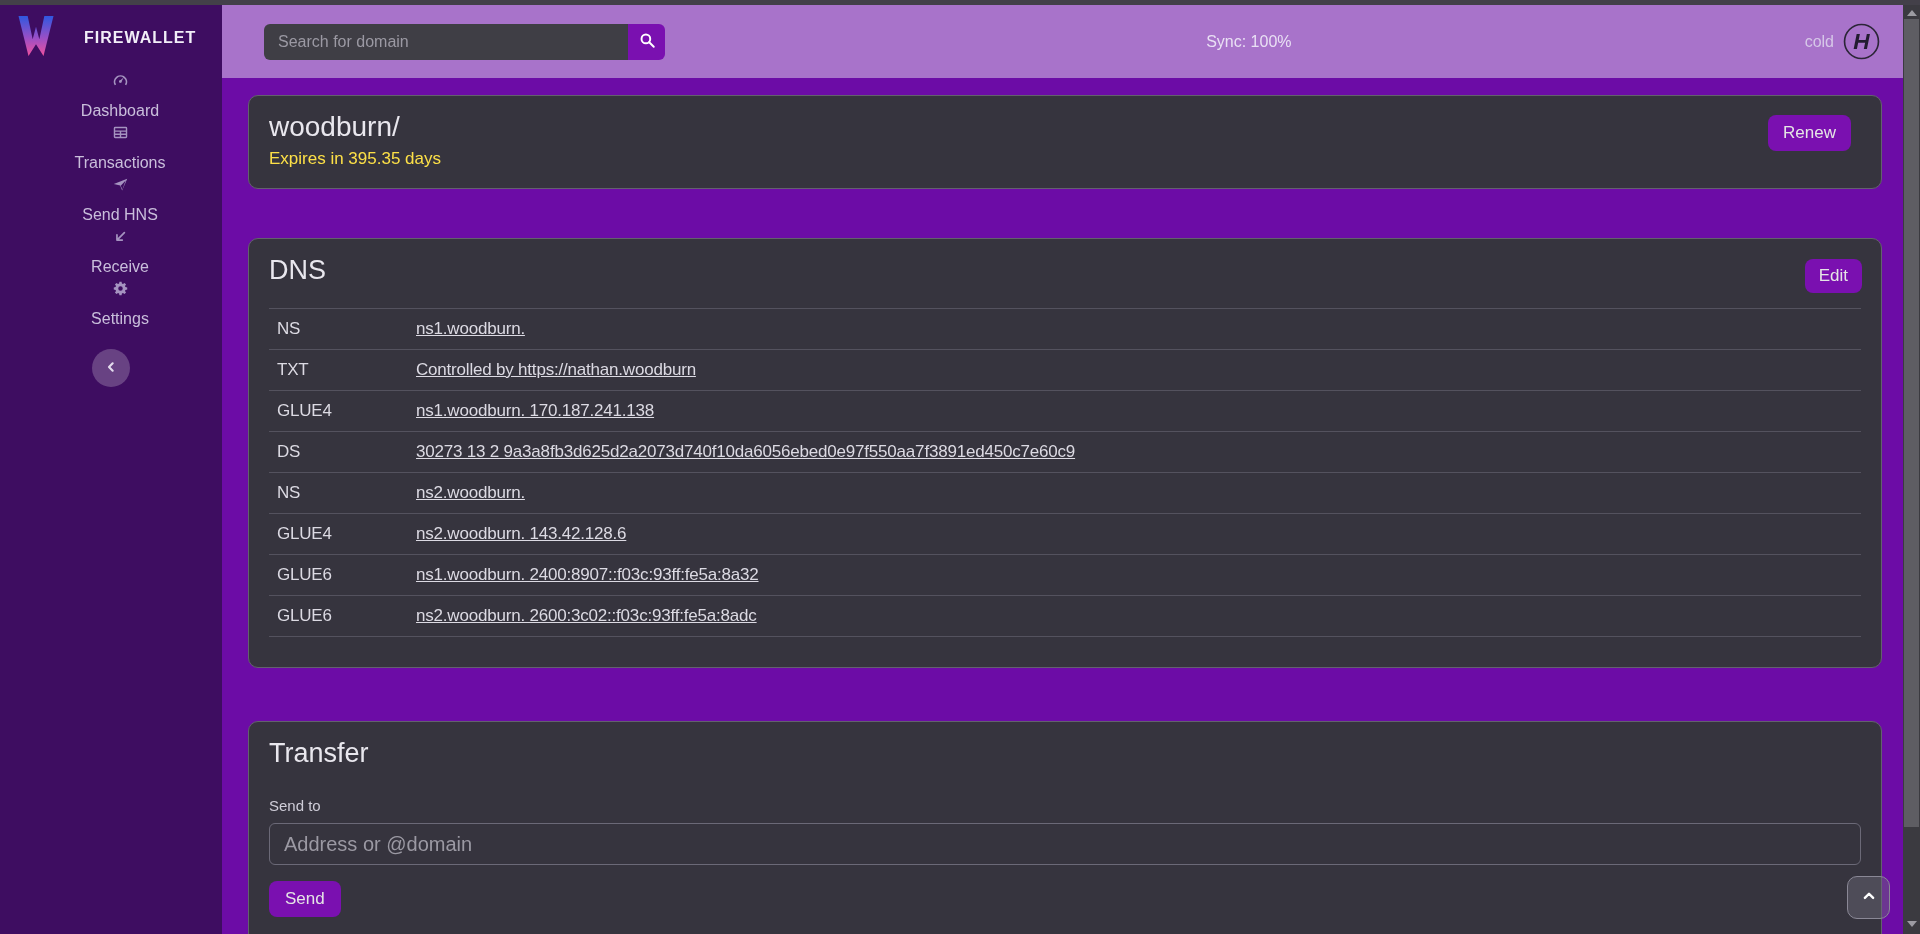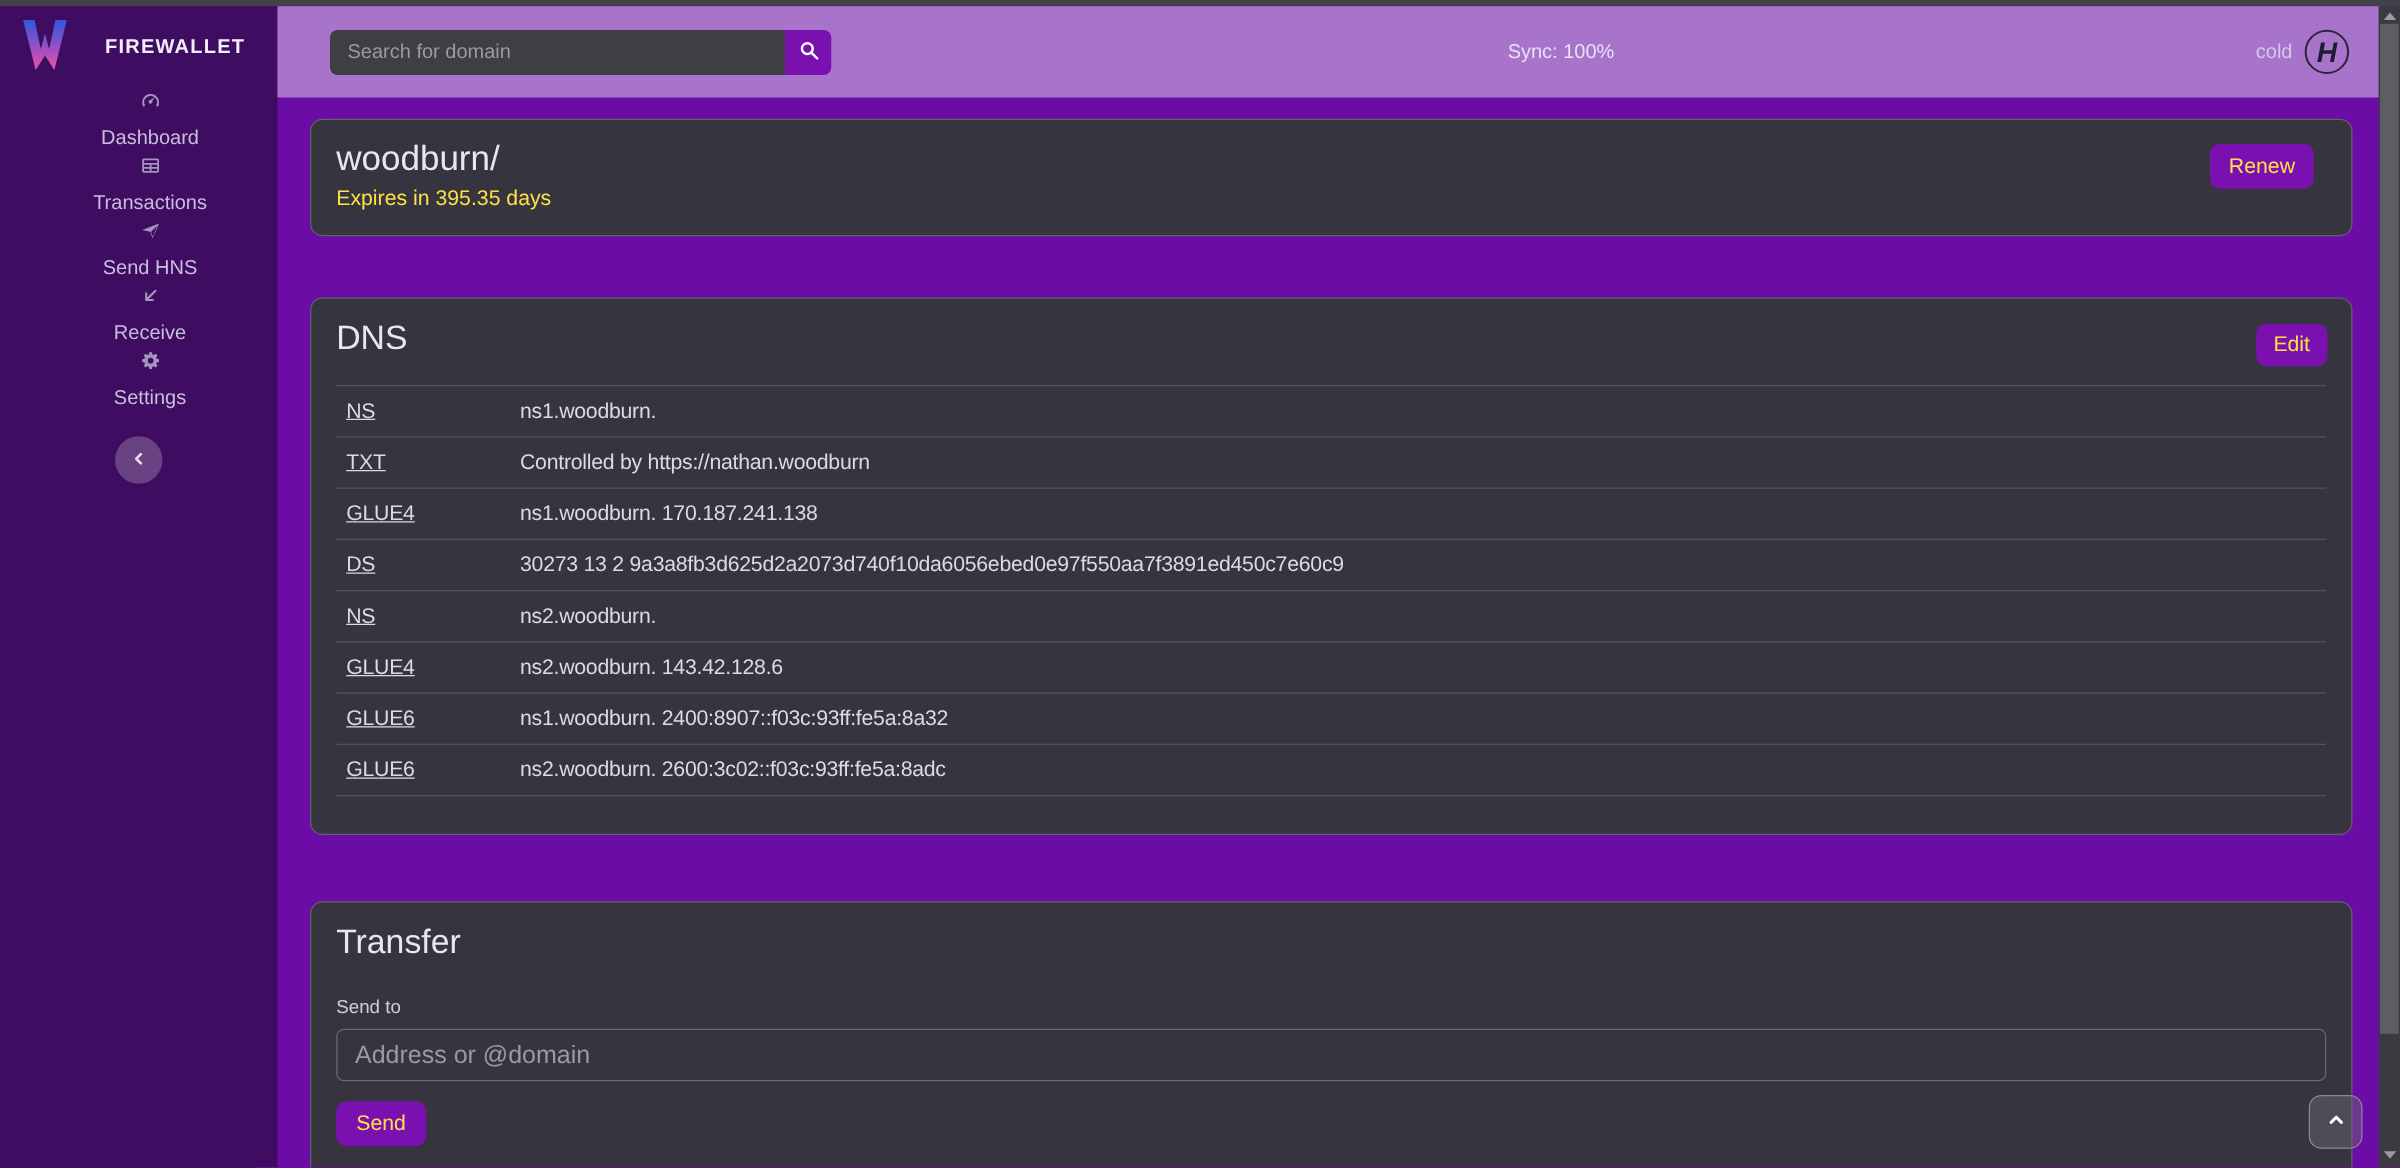--- a/index.html
+++ b/index.html
@@ -41,32 +41,32 @@
   .hns-badge svg { width:37px; height:37px; display:block; }
 
   
   .content { flex:1; padding:17px 21px 0 26px; overflow:hidden; }
   .card { background:#36343e; border:1px solid #63616d; border-radius:10px; position:relative; }
   .card h1, .card h2 { color:#e9e7ee; font-weight:500; }
 
   .domain-card { height:94px; padding:13px 20px; margin-bottom:49px; }
   .domain-card h1 { font-size:28px; line-height:36px; }
   .domain-sub { color:#fde047; font-size:17px; margin-top:4px; }
-  .btn { background:#7a10b0; color:#fde047; border:none; border-radius:8px; font-size:17px;
+  .btn { background:#7a10b0; color:#e5e5e5; border:none; border-radius:8px; font-size:17px;
          cursor:pointer; font-family:"Liberation Sans", sans-serif; }
   .renew-btn { position:absolute; top:19px; right:30px; padding:8px 15px; }
 
   .dns-card { height:430px; padding:16px 20px; margin-bottom:53px; }
   .dns-card h2 { font-size:27px; }
   .edit-btn { position:absolute; top:20px; right:19px; padding:7px 14px; }
   .dns-table { margin-top:22px; border-top:1px solid #54525e; }
   .dns-row { display:flex; align-items:center; height:41px; border-bottom:1px solid #54525e;
              color:#dcdae3; font-size:17px; letter-spacing:-0.2px; }
-  .dns-type { width:147px; flex:0 0 147px; padding-left:8px;text-decoration:underline; }
-  .dns-value { flex:1; white-space:nowrap; overflow:hidden; }
+  .dns-type { width:147px; flex:0 0 147px; padding-left:8px; }
+  .dns-value { flex:1; white-space:nowrap; overflow:hidden;text-decoration:underline; }
 
   .transfer-card { height:250px; padding:16px 20px; }
   .transfer-card h2 { font-size:27px; }
   .sendto-label { display:block; margin-top:28px; color:#cfcdd8; font-size:15px; }
   .transfer-input { display:block; margin-top:9px; width:100%; height:42px; background:transparent;
                     border:1px solid #6b6977; border-radius:6px; padding:0 14px;
                     color:#e4e2ea; font-size:20px; outline:none; }
   .transfer-input::placeholder { color:#9b99a3; }
   .send-btn { margin-top:16px; padding:8px 16px; }
 

